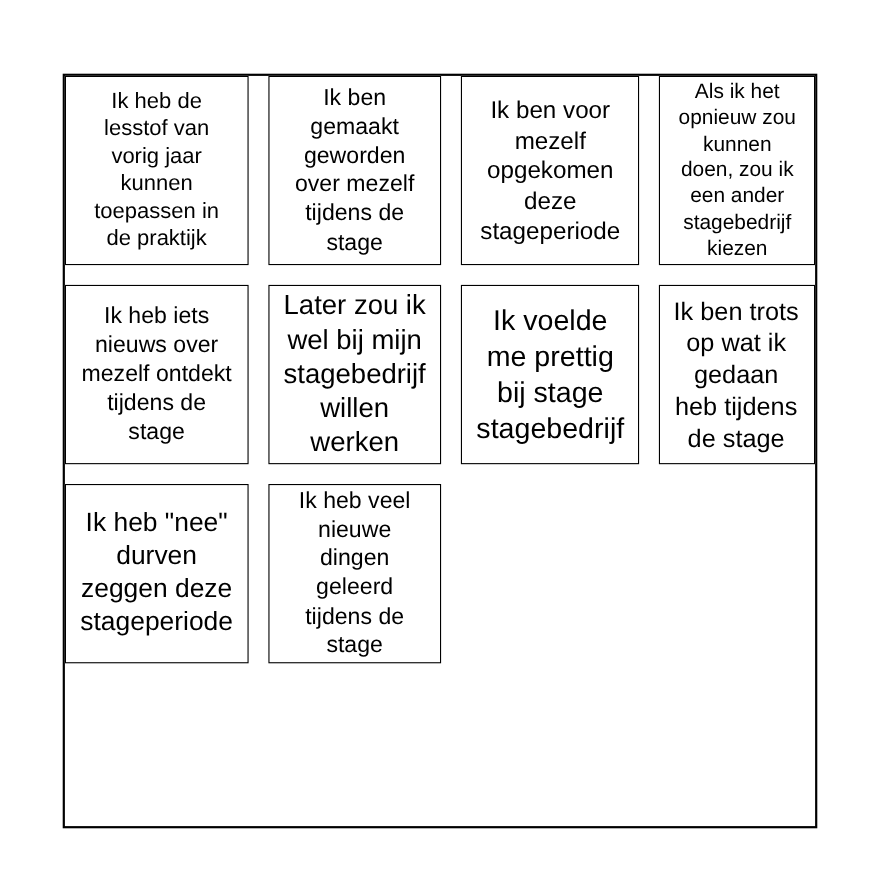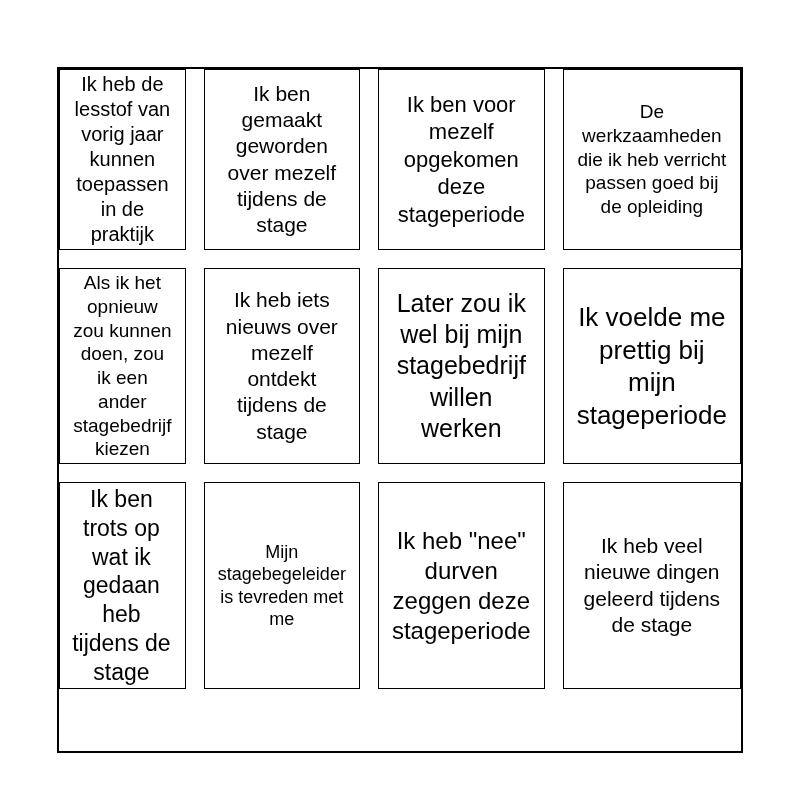--- a/index.html
+++ b/index.html
@@ -43,22 +43,20 @@
     user-select: none;
   }
 </style>
 </head>
 <body>
 
 <div class="bingo-grid">
   <div class="bingo-cell" style="font-size: 20px;">Ik heb de lesstof van vorig jaar kunnen toepassen in de praktijk</div>
   <div class="bingo-cell" style="font-size: 21px;">Ik ben gemaakt geworden over mezelf tijdens de stage</div>
   <div class="bingo-cell" style="font-size: 22px;">Ik ben voor mezelf opgekomen deze stageperiode</div>
-  <div class="bingo-cell" style="font-size: 19px;">De werkzaamheden die ik heb verricht passen goed bij de opleiding</div>
   <div class="bingo-cell" style="font-size: 19px;">Als ik het opnieuw zou kunnen doen, zou ik een ander stagebedrijf kiezen</div>
   <div class="bingo-cell" style="font-size: 21px;">Ik heb iets nieuws over mezelf ontdekt tijdens de stage</div>
   <div class="bingo-cell" style="font-size: 25px;">Later zou ik wel bij mijn stagebedrijf willen werken</div>
-  <div class="bingo-cell" style="font-size: 26px;">Ik voelde me prettig bij mijn stageperiode</div>
+  <div class="bingo-cell" style="font-size: 26px;">Ik voelde me prettig bij stage stagebedrijf</div>
   <div class="bingo-cell" style="font-size: 23px; padding-left: 11px;">Ik ben trots op wat ik gedaan heb tijdens de stage</div>
-  <div class="bingo-cell" style="font-size: 18px;">Mijn stagebegeleider is tevreden met me</div>
   <div class="bingo-cell" style="font-size: 24px;">Ik heb "nee" durven zeggen deze stageperiode</div>
   <div class="bingo-cell" style="font-size: 21px;">Ik heb veel nieuwe dingen geleerd tijdens de stage</div>
 </div>
 
 </body></html>

